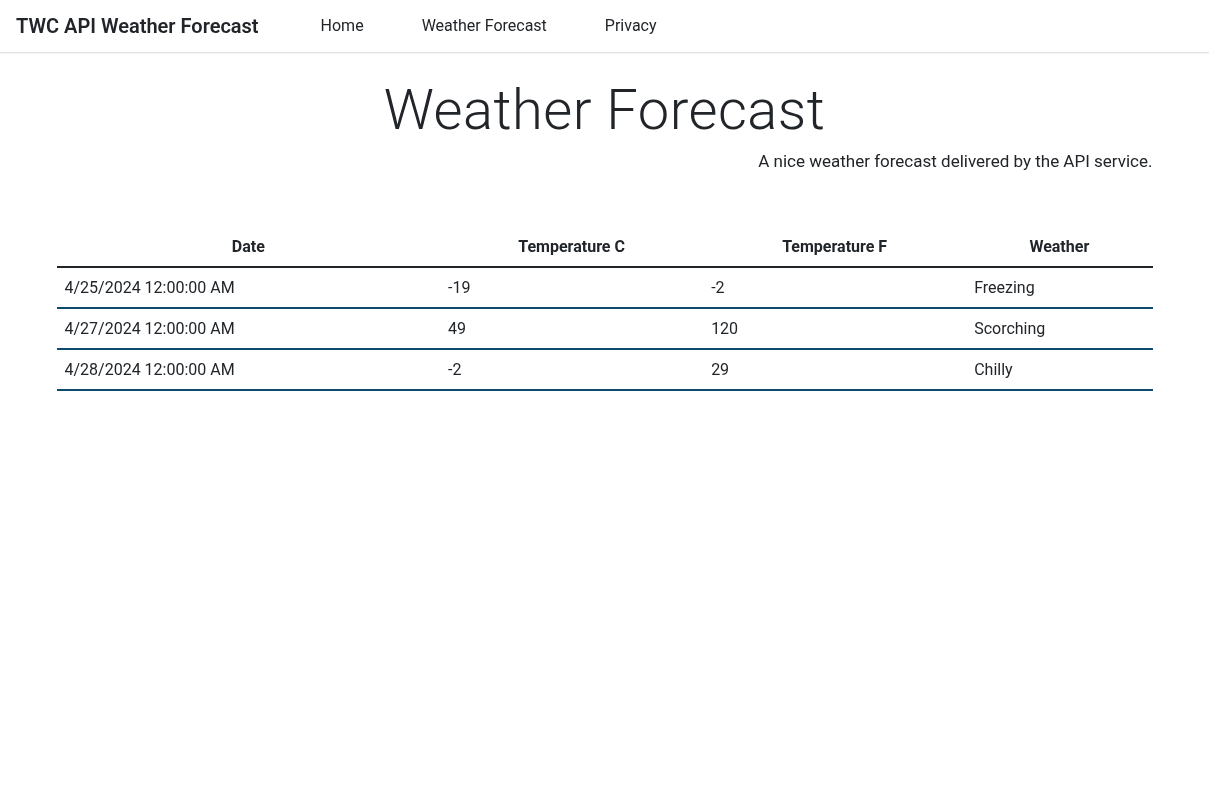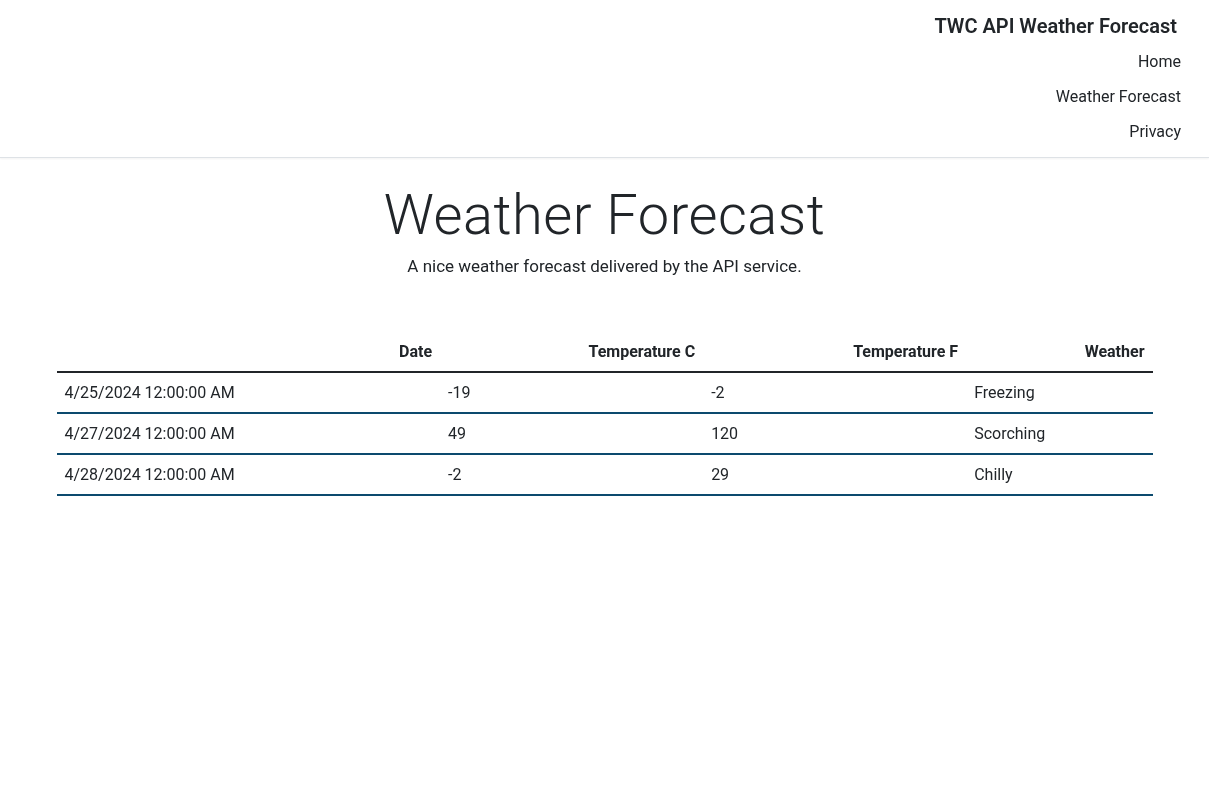--- a/index.html
+++ b/index.html
@@ -9,26 +9,25 @@
     font-family: "Segoe UI", -apple-system, BlinkMacSystemFont, Roboto, "Helvetica Neue", Arial, sans-serif;
     color: #212529;
     background: #fff;
     height: 100%;
   }
   body {
     overflow-y: scroll;
   }
   .navbar {
     display: flex;
-    align-items: flex-end;
+    align-items: flex-start;
     padding: 8px 16px;
     border-bottom: 1px solid #dee2e6;
     box-shadow: 0 1px 2px rgba(0,0,0,0.05);
     background: #fff;
-    flex-direction: column;
   }
   .navbar-brand {
     font-size: 20px;
     font-weight: 600;
     color: #212529;
     margin-right: 16px;
     text-decoration: none;
     padding: 6px 0;
   }
   .nav-link {
@@ -48,33 +47,33 @@
   }
 
   h1.page-title {
     font-weight: 300;
     font-size: 56px;
     text-align: center;
     margin: 24px 0 8px 0;
     letter-spacing: 0.5px;
   }
   p.subtitle {
-    text-align: center;
+    text-align: right;
     font-size: 17px;
     margin: 0 0 56px 0;
     color: #212529;
   }
 
   table.forecast {
     width: 100%;
     border-collapse: collapse;
     font-size: 16px;
   }
   table.forecast thead th {
-    text-align: right;
+    text-align: center;
     font-weight: 700;
     padding: 10px 8px;
     border-bottom: 2px solid #212529;
   }
   table.forecast tbody td {
     padding: 10px 8px;
     border-bottom: 2px solid #0c4a6e;
   }
   table.forecast th:nth-child(1),
   table.forecast td:nth-child(1) { width: 35%; }

